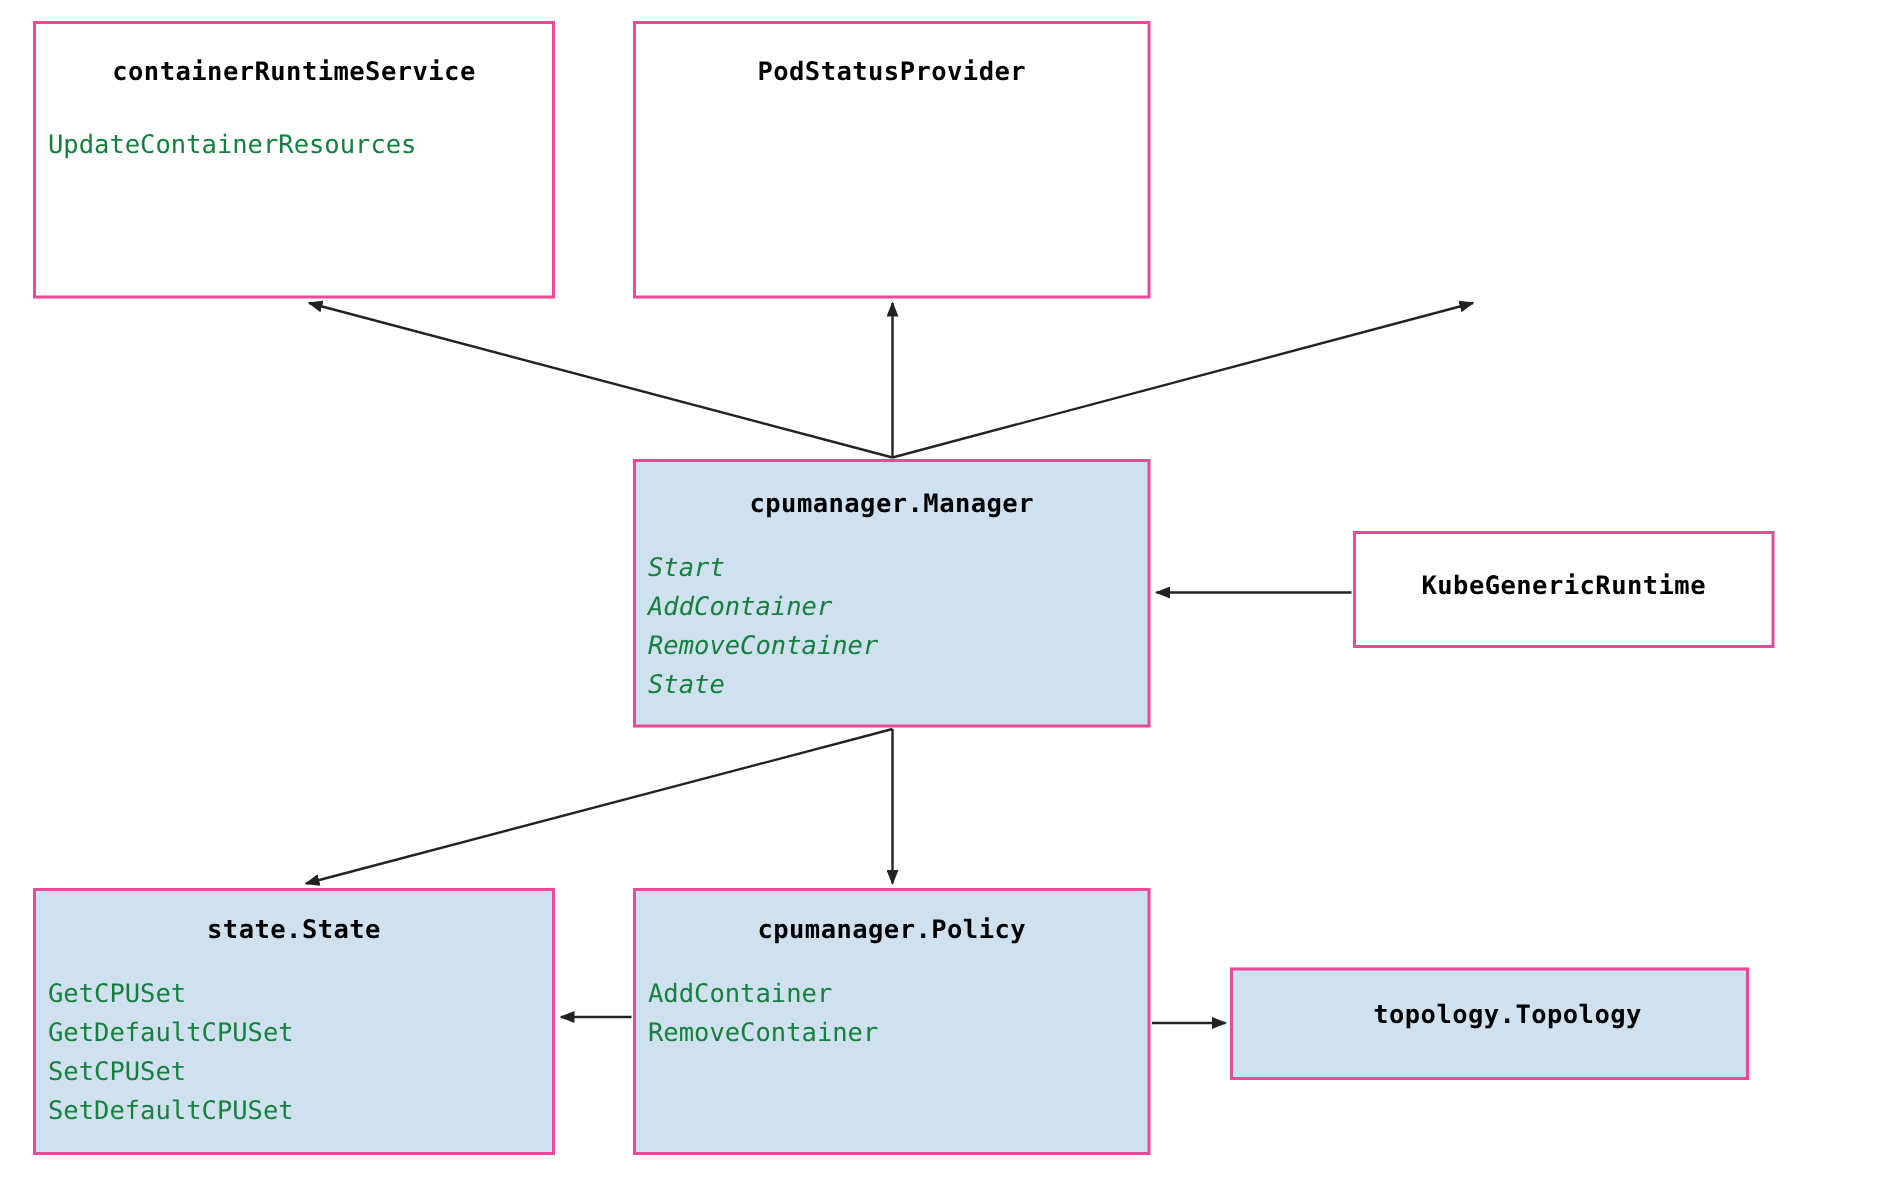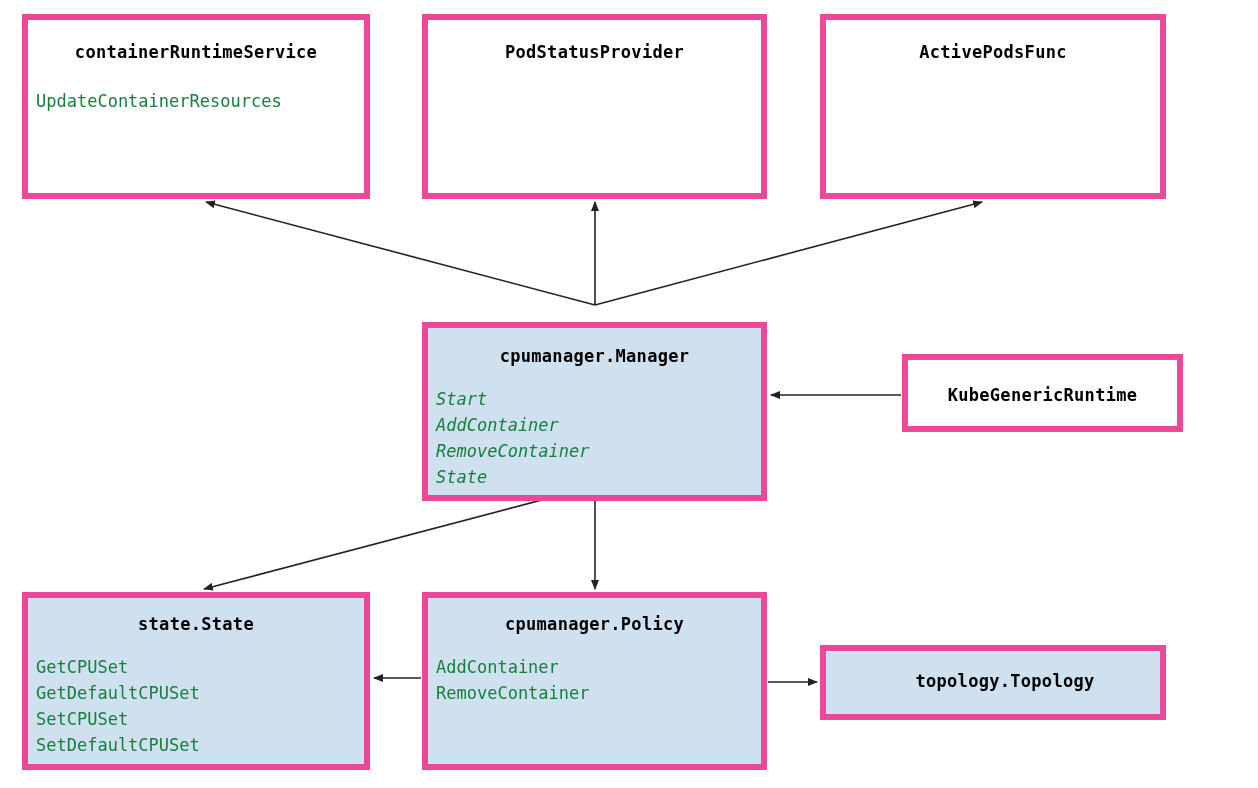--- a/index.html
+++ b/index.html
@@ -20,21 +20,21 @@
     position: absolute;
     left: 0;
     top: 0;
     width: 1258px;
     height: 788px;
     pointer-events: none;
   }
   .node {
     position: absolute;
     box-sizing: border-box;
-    border: 6px solid #ec4899;
+    border: 2px solid #ec4899;
     background: #ffffff;
     z-index: 2;
   }
   .node.blue {
     background: #cfe0ef;
   }
   .node-title {
     position: absolute;
     left: 0;
     right: 0;
@@ -54,21 +54,21 @@
     font-size: 17px;
     line-height: 26px;
     color: #15803d;
     white-space: nowrap;
   }
 
   
   #node-containerruntimeservice { left: 22px;  top: 14px;  width: 348px; height: 185px; }
   #node-podstatusprovider       { left: 422px; top: 14px;  width: 345px; height: 185px; }
   #node-activepodsfunc          { left: 820px; top: 14px;  width: 346px; height: 185px; }
-  #node-cpumanager-manager      { left: 422px; top: 306px; width: 345px; height: 179px; margin-top: 16px; }
+  #node-cpumanager-manager      { left: 422px; top: 306px; width: 345px; height: 179px; }
   #node-kubegenericruntime      { left: 902px; top: 354px; width: 281px; height: 78px;  }
   #node-state-state             { left: 22px;  top: 592px; width: 348px; height: 178px; }
   #node-cpumanager-policy       { left: 422px; top: 592px; width: 345px; height: 178px; }
   #node-topology-topology       { left: 820px; top: 645px; width: 346px; height: 75px;  }
 
   #node-containerruntimeservice .node-title { top: 22px; }
   #node-containerruntimeservice .node-members { top: 68px; }
 
   #node-podstatusprovider .node-title { top: 22px; }
   #node-activepodsfunc .node-title { top: 22px; }
@@ -119,23 +119,20 @@
     <div class="node-title">containerRuntimeService</div>
     <div class="node-members">
       <div class="member">UpdateContainerResources</div>
     </div>
   </div>
 
   <div class="node" id="node-podstatusprovider">
     <div class="node-title">PodStatusProvider</div>
   </div>
 
-  <div class="node" id="node-activepodsfunc">
-    <div class="node-title">ActivePodsFunc</div>
-  </div>
 
   <div class="node blue" id="node-cpumanager-manager">
     <div class="node-title">cpumanager.Manager</div>
     <div class="node-members">
       <div class="member">Start</div>
       <div class="member">AddContainer</div>
       <div class="member">RemoveContainer</div>
       <div class="member">State</div>
     </div>
   </div>

